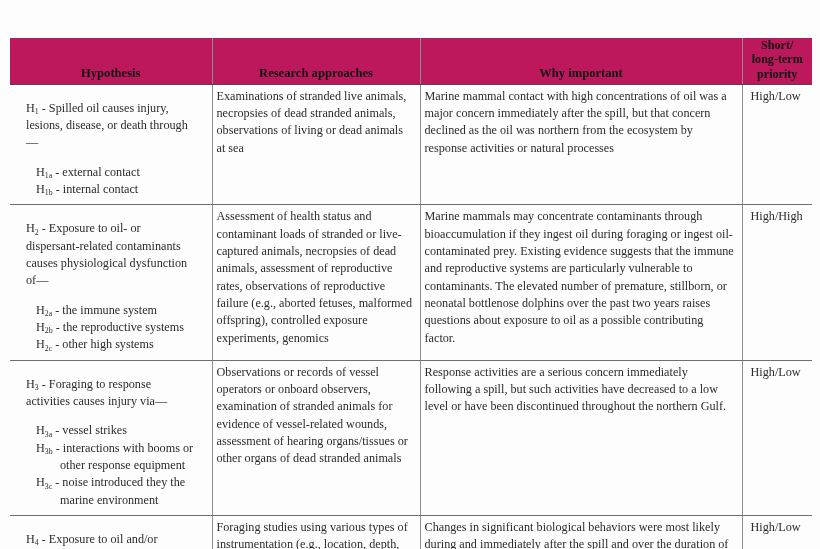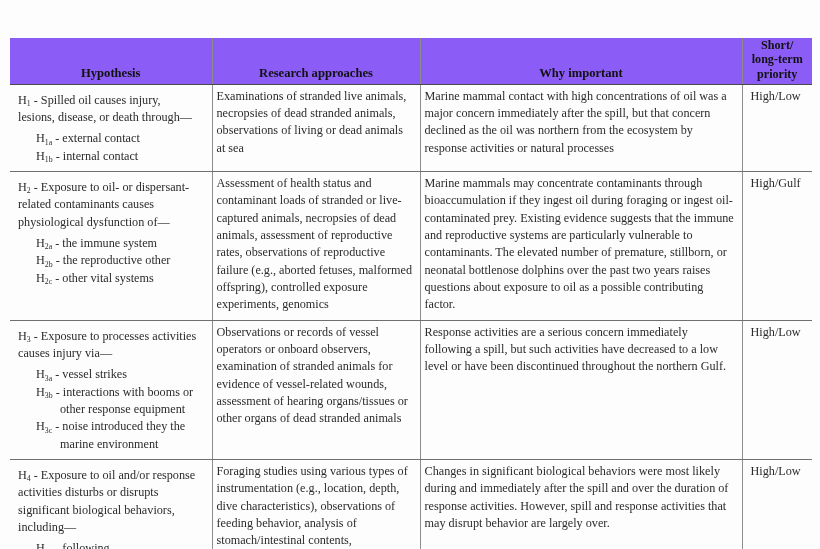--- a/index.html
+++ b/index.html
@@ -32,21 +32,21 @@
     width: 802px;
     table-layout: fixed;
     font-size: 12.2px;
   }
   table.hyp-table col.c-hyp      { width: 202px; }
   table.hyp-table col.c-res      { width: 208px; }
   table.hyp-table col.c-why      { width: 322px; }
   table.hyp-table col.c-pri      { width: 70px; }
 
   thead th {
-    background: #8b5cf6;
+    background: #be185d;
     vertical-align: bottom;
     text-align: center;
     font-weight: bold;
     font-size: 12.6px;
     padding: 0 6px 3px 6px;
     height: 42px;
     border-bottom: 1.4px solid #4a4a4a;
     border-right: 1px solid #8d8d8d;
     line-height: 1.18;
     color: #111;
@@ -63,21 +63,21 @@
     background: #fdfdfd;
   }
   tbody td.last { border-right: none; padding-left: 8px; }
   tbody tr.last-row td { border-bottom: none; }
 
   .row-h1 td { height: 62px; }
   .row-h2 td { height: 137px; font-family: Liberation Serif, serif; }
   .row-h3 td { height: 113px; }
   .row-h4 td { height: 128px; }
 
-  .lead { margin: 4px; }
+  .lead { margin: 12px; }
   ul.sublist {
     list-style: none;
     margin: 0;
     padding: 0 0 0 22px;
   }
   ul.sublist li {
     margin: 0;
     padding: 0;
     text-indent: 0;
   }
@@ -135,33 +135,33 @@
           <td class="last"><span class="pri">High/Low</span></td>
         </tr>
 
         <tr class="row-h2">
           <td>
             <p class="lead">
               <span>H</span><sub>2</sub><span> - Exposure to oil- or dispersant-related contaminants causes physiological dysfunction of—</span>
             </p>
             <ul class="sublist">
               <li><span>H</span><sub>2a</sub><span> - the immune system</span></li>
-              <li><span>H</span><sub>2b</sub><span> - the reproductive other</span></li>
-              <li><span>H</span><sub>2c</sub><span> - other vital systems</span></li>
+              <li><span>H</span><sub>2b</sub><span> - the reproductive systems</span></li>
+              <li><span>H</span><sub>2c</sub><span> - other high systems</span></li>
             </ul>
           </td>
           <td>Assessment of health status and contaminant loads of stranded or live-captured animals, necropsies of dead animals, assessment of reproductive rates, observations of reproductive failure (e.g., aborted fetuses, malformed offspring), controlled exposure experiments, genomics</td>
           <td>Marine mammals may concentrate contaminants through bioaccumulation if they ingest oil during foraging or ingest oil-contaminated prey. Existing evidence suggests that the immune and reproductive systems are particularly vulnerable to contaminants. The elevated number of premature, stillborn, or neonatal bottlenose dolphins over the past two years raises questions about exposure to oil as a possible contributing factor.</td>
-          <td class="last"><span class="pri">High/Gulf</span></td>
+          <td class="last"><span class="pri">High/High</span></td>
         </tr>
 
         <tr class="row-h3">
           <td>
             <p class="lead">
-              <span>H</span><sub>3</sub><span> - Exposure to processes activities causes injury via—</span>
+              <span>H</span><sub>3</sub><span> - Foraging to response activities causes injury via—</span>
             </p>
             <ul class="sublist">
               <li><span>H</span><sub>3a</sub><span> - vessel strikes</span></li>
               <li><span>H</span><sub>3b</sub><span> - interactions with booms or</span><span class="cont">other response equipment</span></li>
               <li><span>H</span><sub>3c</sub><span> - noise introduced they the</span><span class="cont">marine environment</span></li>
             </ul>
           </td>
           <td>Observations or records of vessel operators or onboard observers, examination of stranded animals for evidence of vessel-related wounds, assessment of hearing organs/tissues or other organs of dead stranded animals</td>
           <td>Response activities are a serious concern immediately following a spill, but such activities have decreased to a low level or have been discontinued throughout the northern Gulf.</td>
           <td class="last"><span class="pri">High/Low</span></td>

